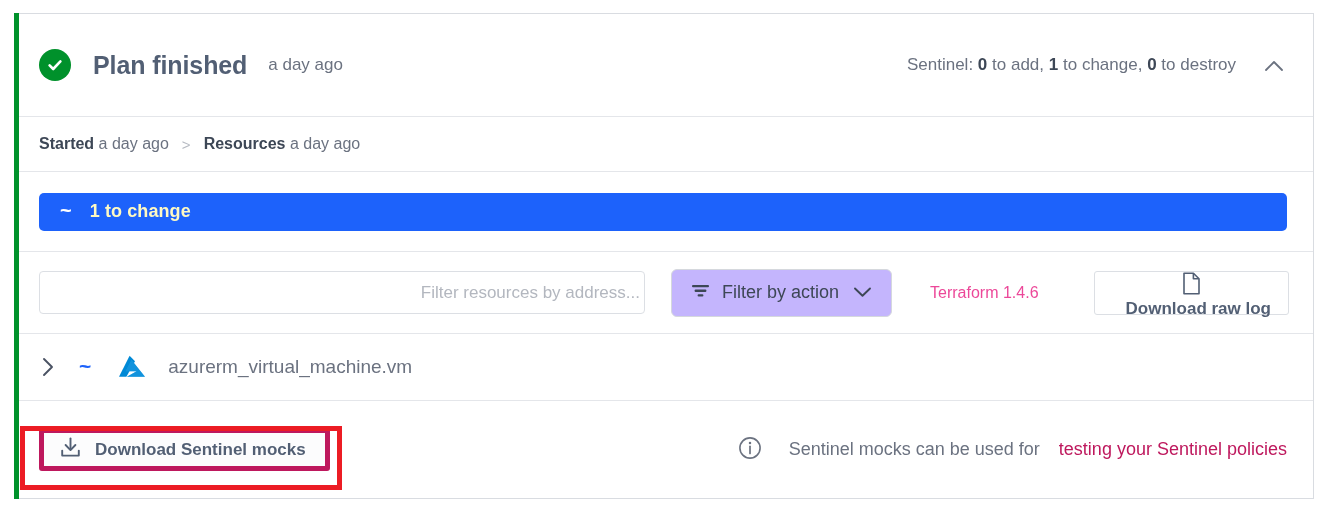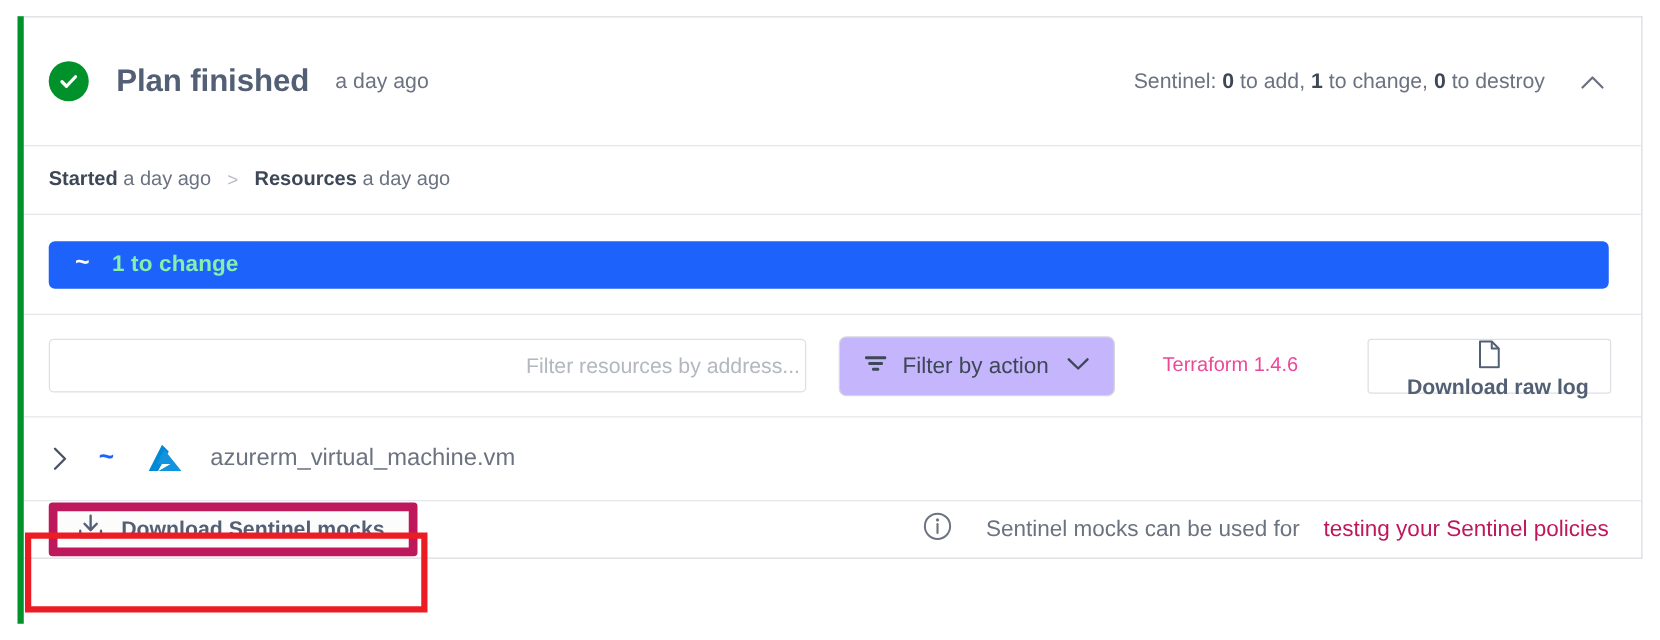--- a/index.html
+++ b/index.html
@@ -14,21 +14,21 @@
     overflow: hidden;
     position: relative;
   }
 
   
   .card {
     position: absolute;
     left: 14px;
     top: 13px;
     width: 1300px;
-    height: 434px;
+    height: 486px;
     box-sizing: border-box;
     border: 1px solid #d9dce1;
     border-left: none;
     background: #ffffff;
     display: flex;
     flex-direction: column;
   }
   .accent-bar {
     position: absolute;
     left: 14px;
@@ -133,21 +133,21 @@
   }
   .banner .tilde {
     color: #ffffff;
     font-size: 20px;
     font-weight: bold;
     margin-right: 18px;
     line-height: 1;
     margin-top: -3px;
   }
   .banner .banner-label {
-    color: #86efac;
+    color: #fef9c3;
     font-size: 18px;
     font-weight: bold;
     letter-spacing: 0.1px;
   }
 
   
   .toolbar {
     height: 82px;
     flex: none;
     display: flex;
@@ -260,21 +260,21 @@
   .footer {
     flex: 1;
     display: flex;
     align-items: center;
     padding: 0 24px 0 25px;
     box-sizing: border-box;
   }
   .sentinel-btn {
     height: 43px;
     box-sizing: border-box;
-    border: 7px solid #be185d;
+    border: 5px solid #be185d;
     border-radius: 3px;
     background: #fcfcfd;
     display: flex;
     align-items: center;
     padding: 0 19px 0 16px;
     cursor: pointer;
   }
   .sentinel-btn .sb-label {
     font-size: 17px;
     font-weight: bold;

